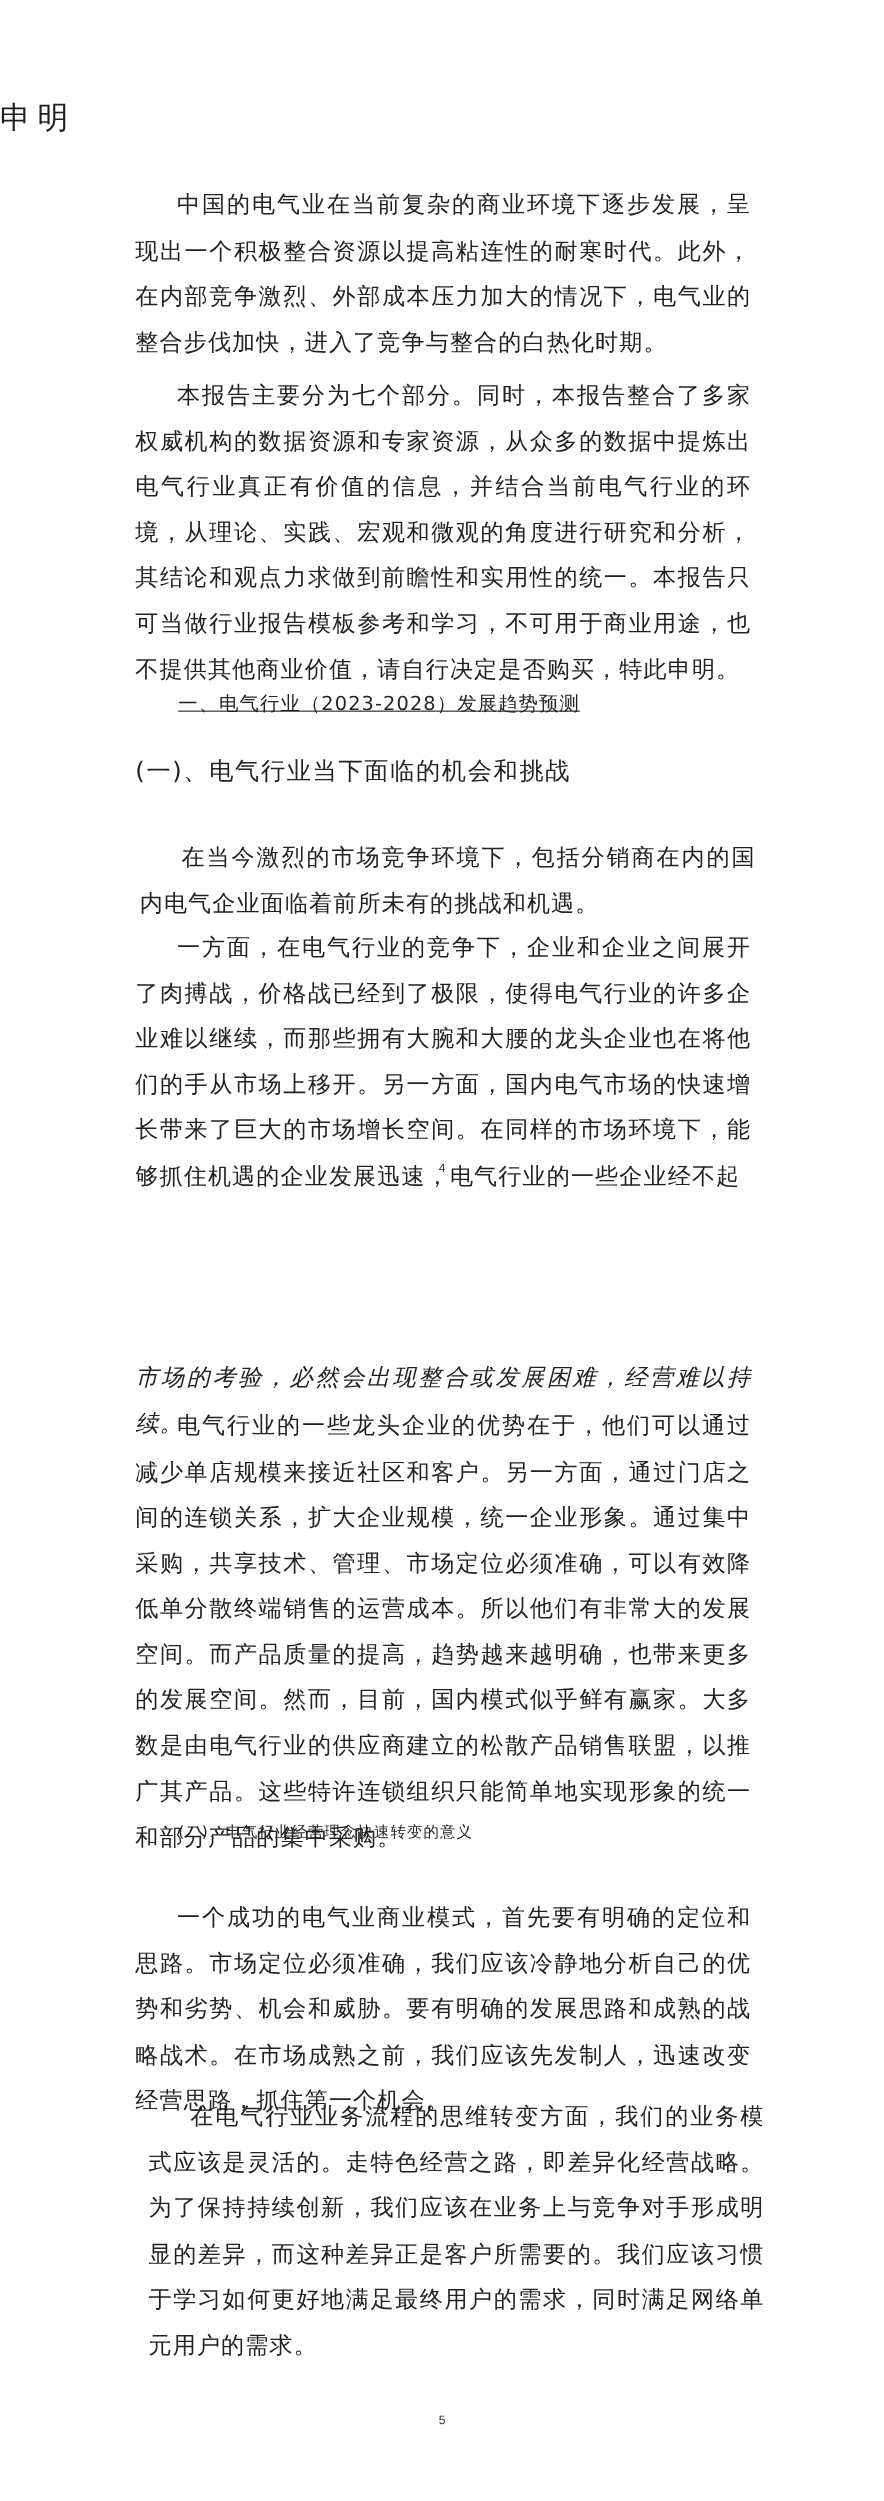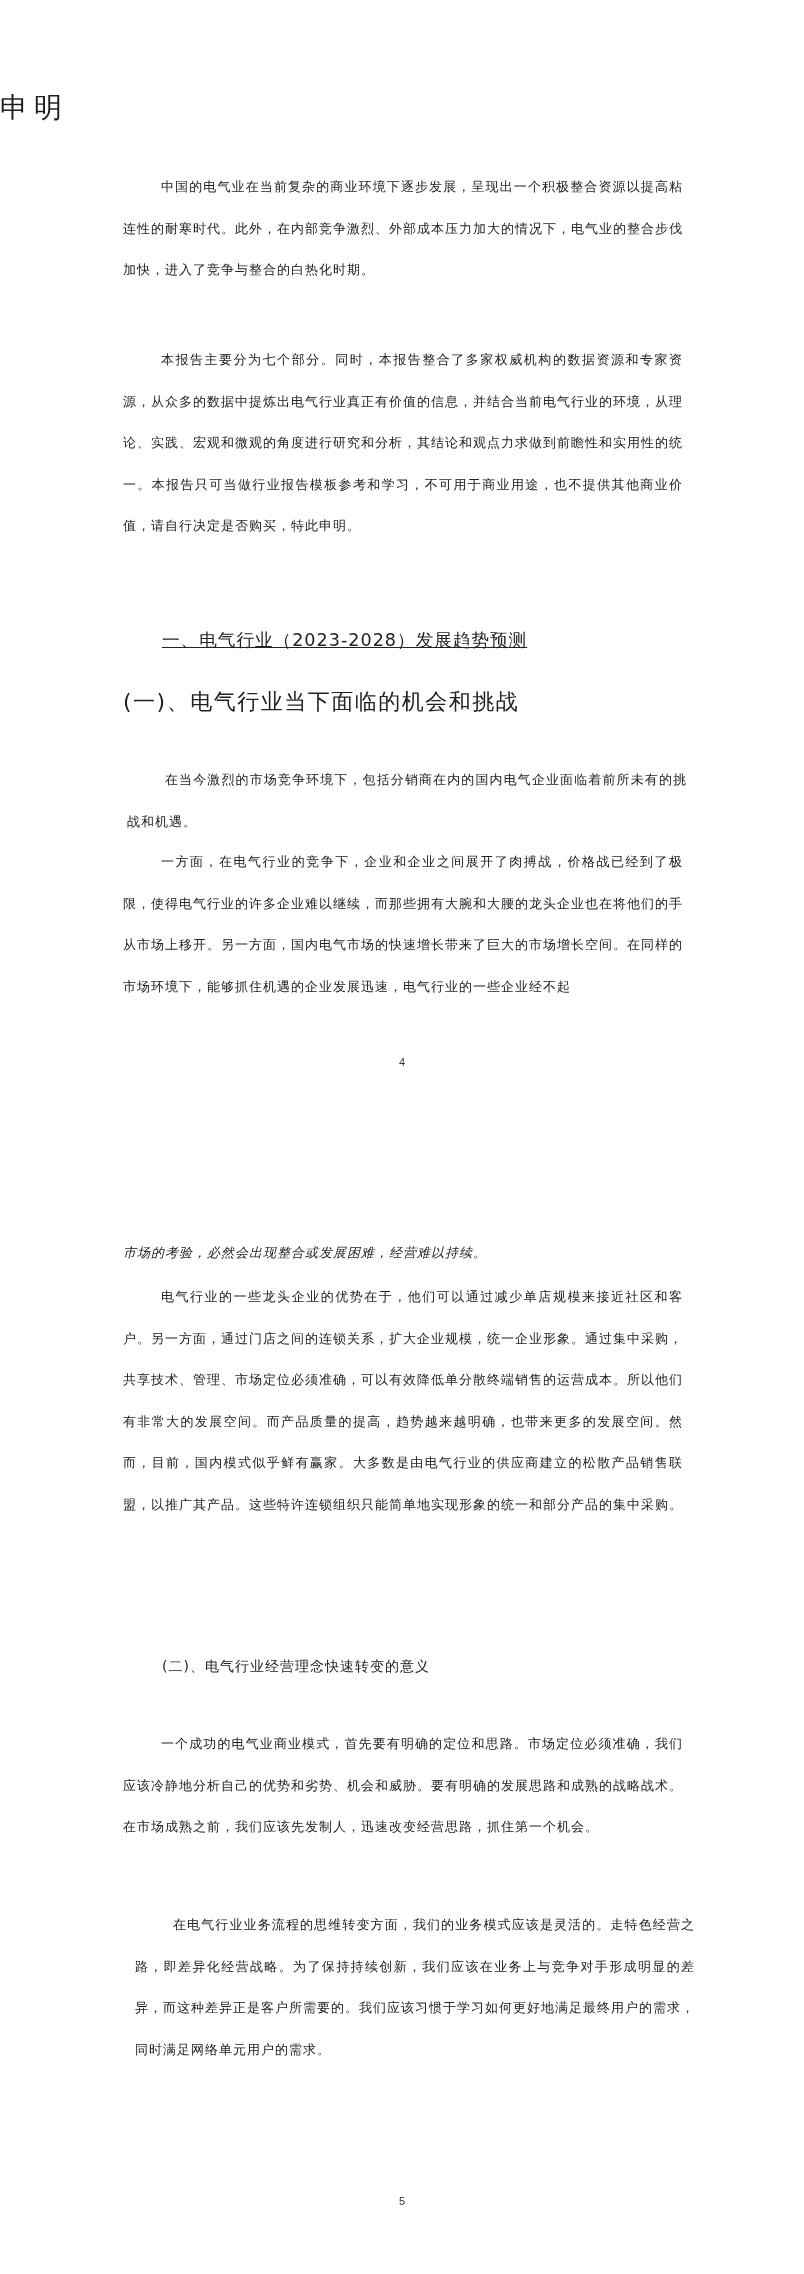--- a/index.html
+++ b/index.html
@@ -9,21 +9,21 @@
     color: #222222;
   }
   .abs { position: absolute; }
   .title {
     left: 0; width: 804px; top: 90px; text-align: left;
     font-size: 28px; line-height: 40px; letter-spacing: 6px;
     font-family: Liberation Mono, monospace; font-weight: normal; color: #1e1e1e;
   }
   .para {
     left: 123px; width: 560px;
-    font-size: 13px; line-height: 41.5px;
+    font-size: 21px; line-height: 41.5px;
     text-align: justify; text-indent: 38px;
     letter-spacing: 1.0px;
     font-family: "DejaVu Sans", sans-serif;
   }
   .para.noindent { text-indent: 0; font-style: italic; }
   .h1 {
     left: 162px; font-size: 17.6px; line-height: 30px;
     font-family: "DejaVu Sans", sans-serif; letter-spacing: 1px; text-decoration: underline;
   }
   .h2 {

